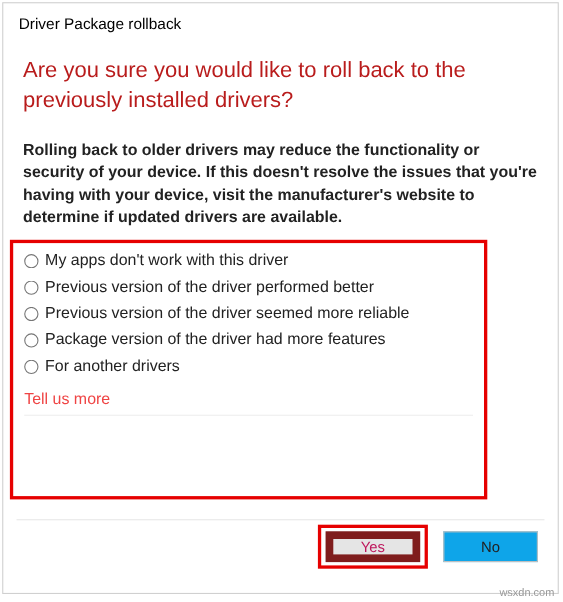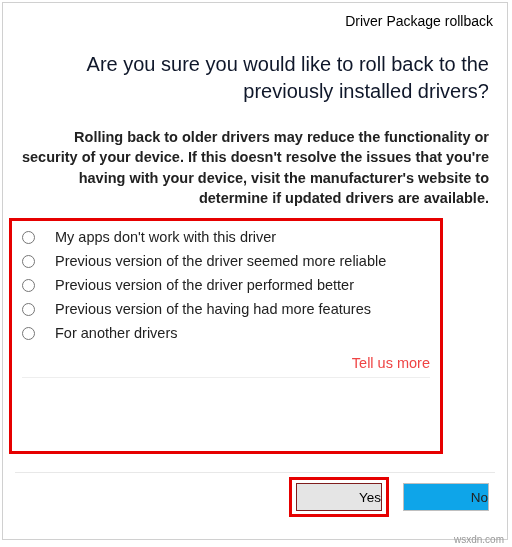--- a/index.html
+++ b/index.html
@@ -1,15 +1,15 @@
 <!DOCTYPE html>
 <html><head>
   <meta charset="utf-8">
   <style>
-    * { box-sizing: border-box; margin: 0; padding: 0; text-align: right; }
+    * { box-sizing: border-box; margin: 0; padding: 0; }
     body {
       font-family: "Segoe UI", -apple-system, sans-serif;
       background: #fff;
       width: 512px;
       height: 547px;
       position: relative;
     }
     .dialog {
       border: 1px solid #d0d0d0;
       width: 506px;
@@ -20,21 +20,21 @@
       background: #fff;
     }
     .title {
       font-size: 14px;
       color: #000;
       padding: 10px 14px 4px;
       font-weight: 400;
     }
     .heading {
       font-size: 20px;
-      color: #0f172a;
+      color: #b91c1c;
       padding: 18px 18px 6px;
       line-height: 1.35;
       font-weight: 400;
     }
     .bodytext {
       font-size: 14.5px;
       color: #222;
       padding: 16px 18px 10px;
       line-height: 1.4;
       font-weight: bold;
@@ -50,21 +50,21 @@
     }
     .subheading {
       font-size: 19px;
       color: #0a3db0;
       padding: 0 0 10px 0;
       font-weight: 400;
     }
     .radio-row {
       display: flex;
       align-items: center;
-      gap: 20px;
+      gap: 6px;
       font-size: 14.5px;
       color: #222;
       padding: 4px 0;
     }
     .radio-row input[type=radio] {
       width: 13px;
       height: 13px;
     }
     .tellus {
       font-size: 14.5px;
@@ -93,22 +93,22 @@
       cursor: pointer;
       font-family: inherit;
     }
     .btn-yes-wrap {
       border: 3px solid #e60000;
       padding: 3px 4px;
       display: inline-block;
     }
     .btn-yes {
       background: #e5e5e5;
-      color: #000000;
-      border: 1px solid #7f1d1d;
+      color: #be185d;
+      border: 7px solid #7f1d1d;
     }
     .bottom-divider {
       position: absolute;
       left: 12px;
       right: 12px;
       bottom: 66px;
       border-top: 1px solid #e8e8e8;
     }
     .watermark {
       position: absolute;
@@ -131,29 +131,29 @@
   <div class="bodytext">Rolling back to older drivers may reduce the functionality or security of your device. If this doesn't resolve the issues that you're having with your device, visit the manufacturer's website to determine if updated drivers are available.</div>
 
   <div class="redbox-main">
 
     <label class="radio-row">
       <input type="radio" name="r" style="">
       <span>My apps don't work with this driver</span>
     </label>
     <label class="radio-row">
       <input type="radio" name="r" style="">
+      <span>Previous version of the driver performed better</span>
+    </label>
+    <label class="radio-row">
+      <input type="radio" name="r" style="">
       <span>Previous version of the driver seemed more reliable</span>
     </label>
     <label class="radio-row">
       <input type="radio" name="r" style="">
-      <span>Previous version of the driver performed better</span>
-    </label>
-    <label class="radio-row">
-      <input type="radio" name="r" style="">
-      <span>Previous version of the having had more features</span>
+      <span>Package version of the driver had more features</span>
     </label>
     <label class="radio-row">
       <input type="radio" name="r" style="">
       <span>For another drivers</span>
     </label>
 
     <div class="tellus">Tell us more</div>
     <div class="bottom-line"></div>
   </div>
 

